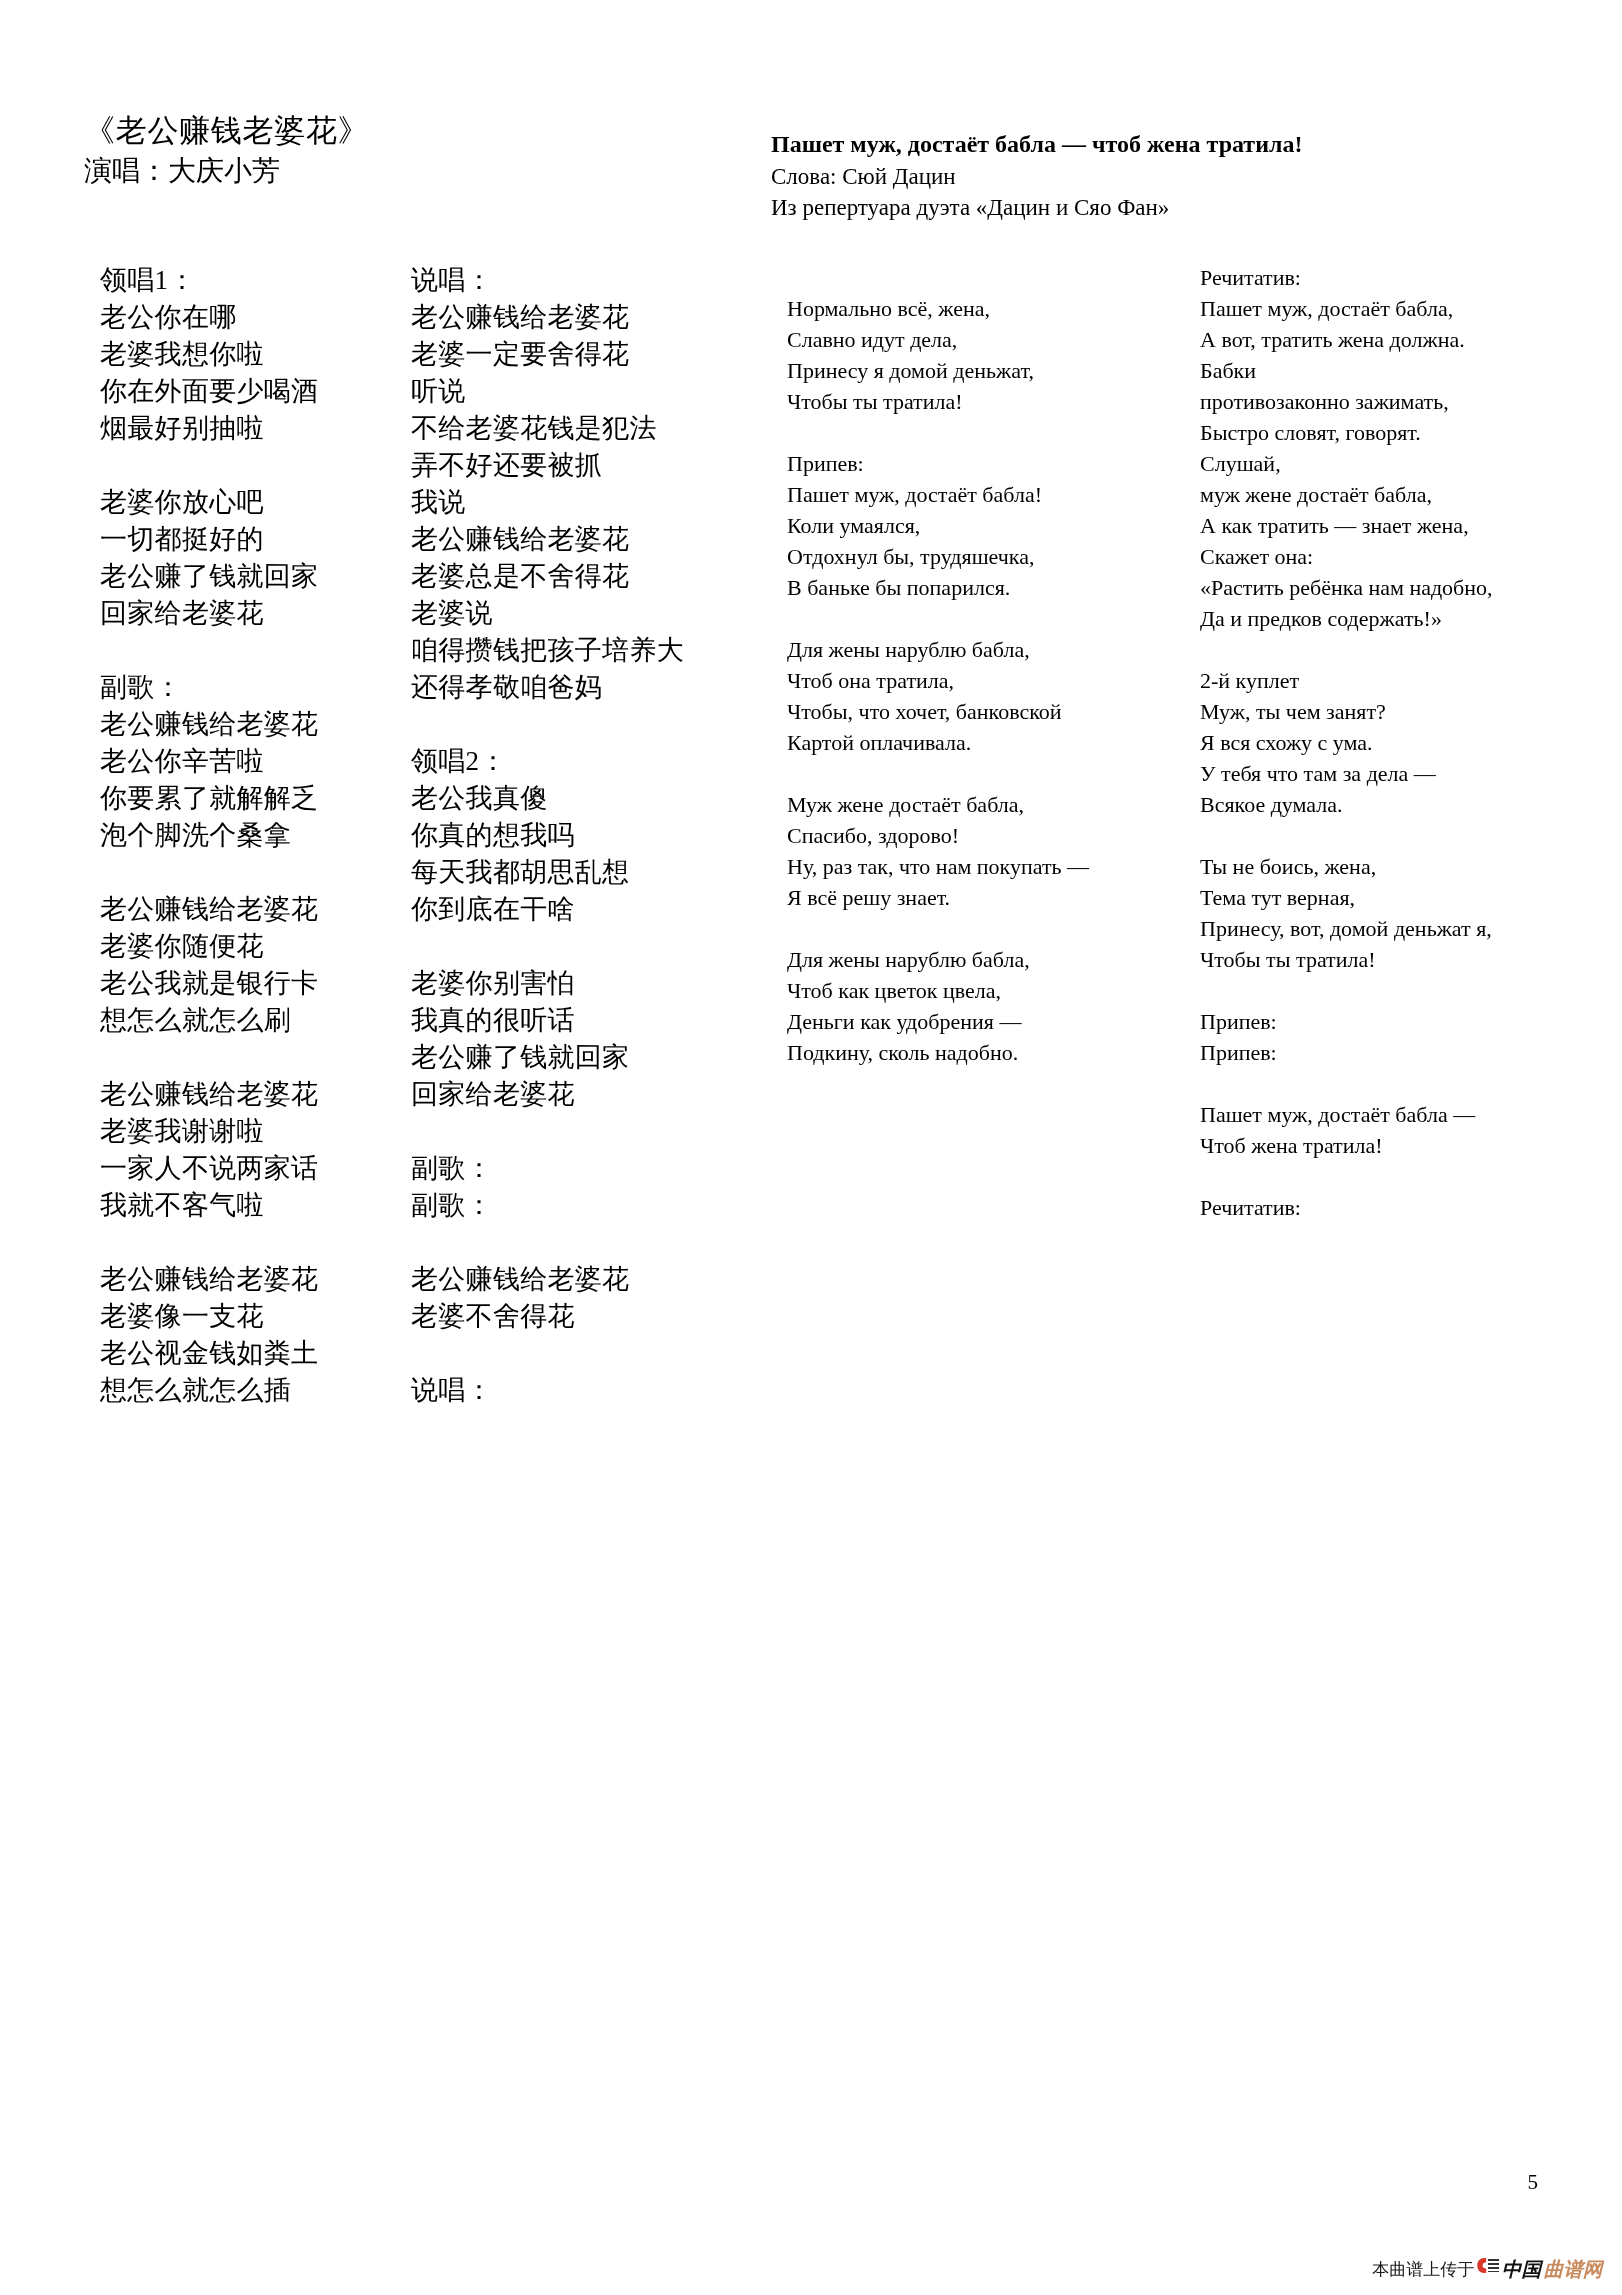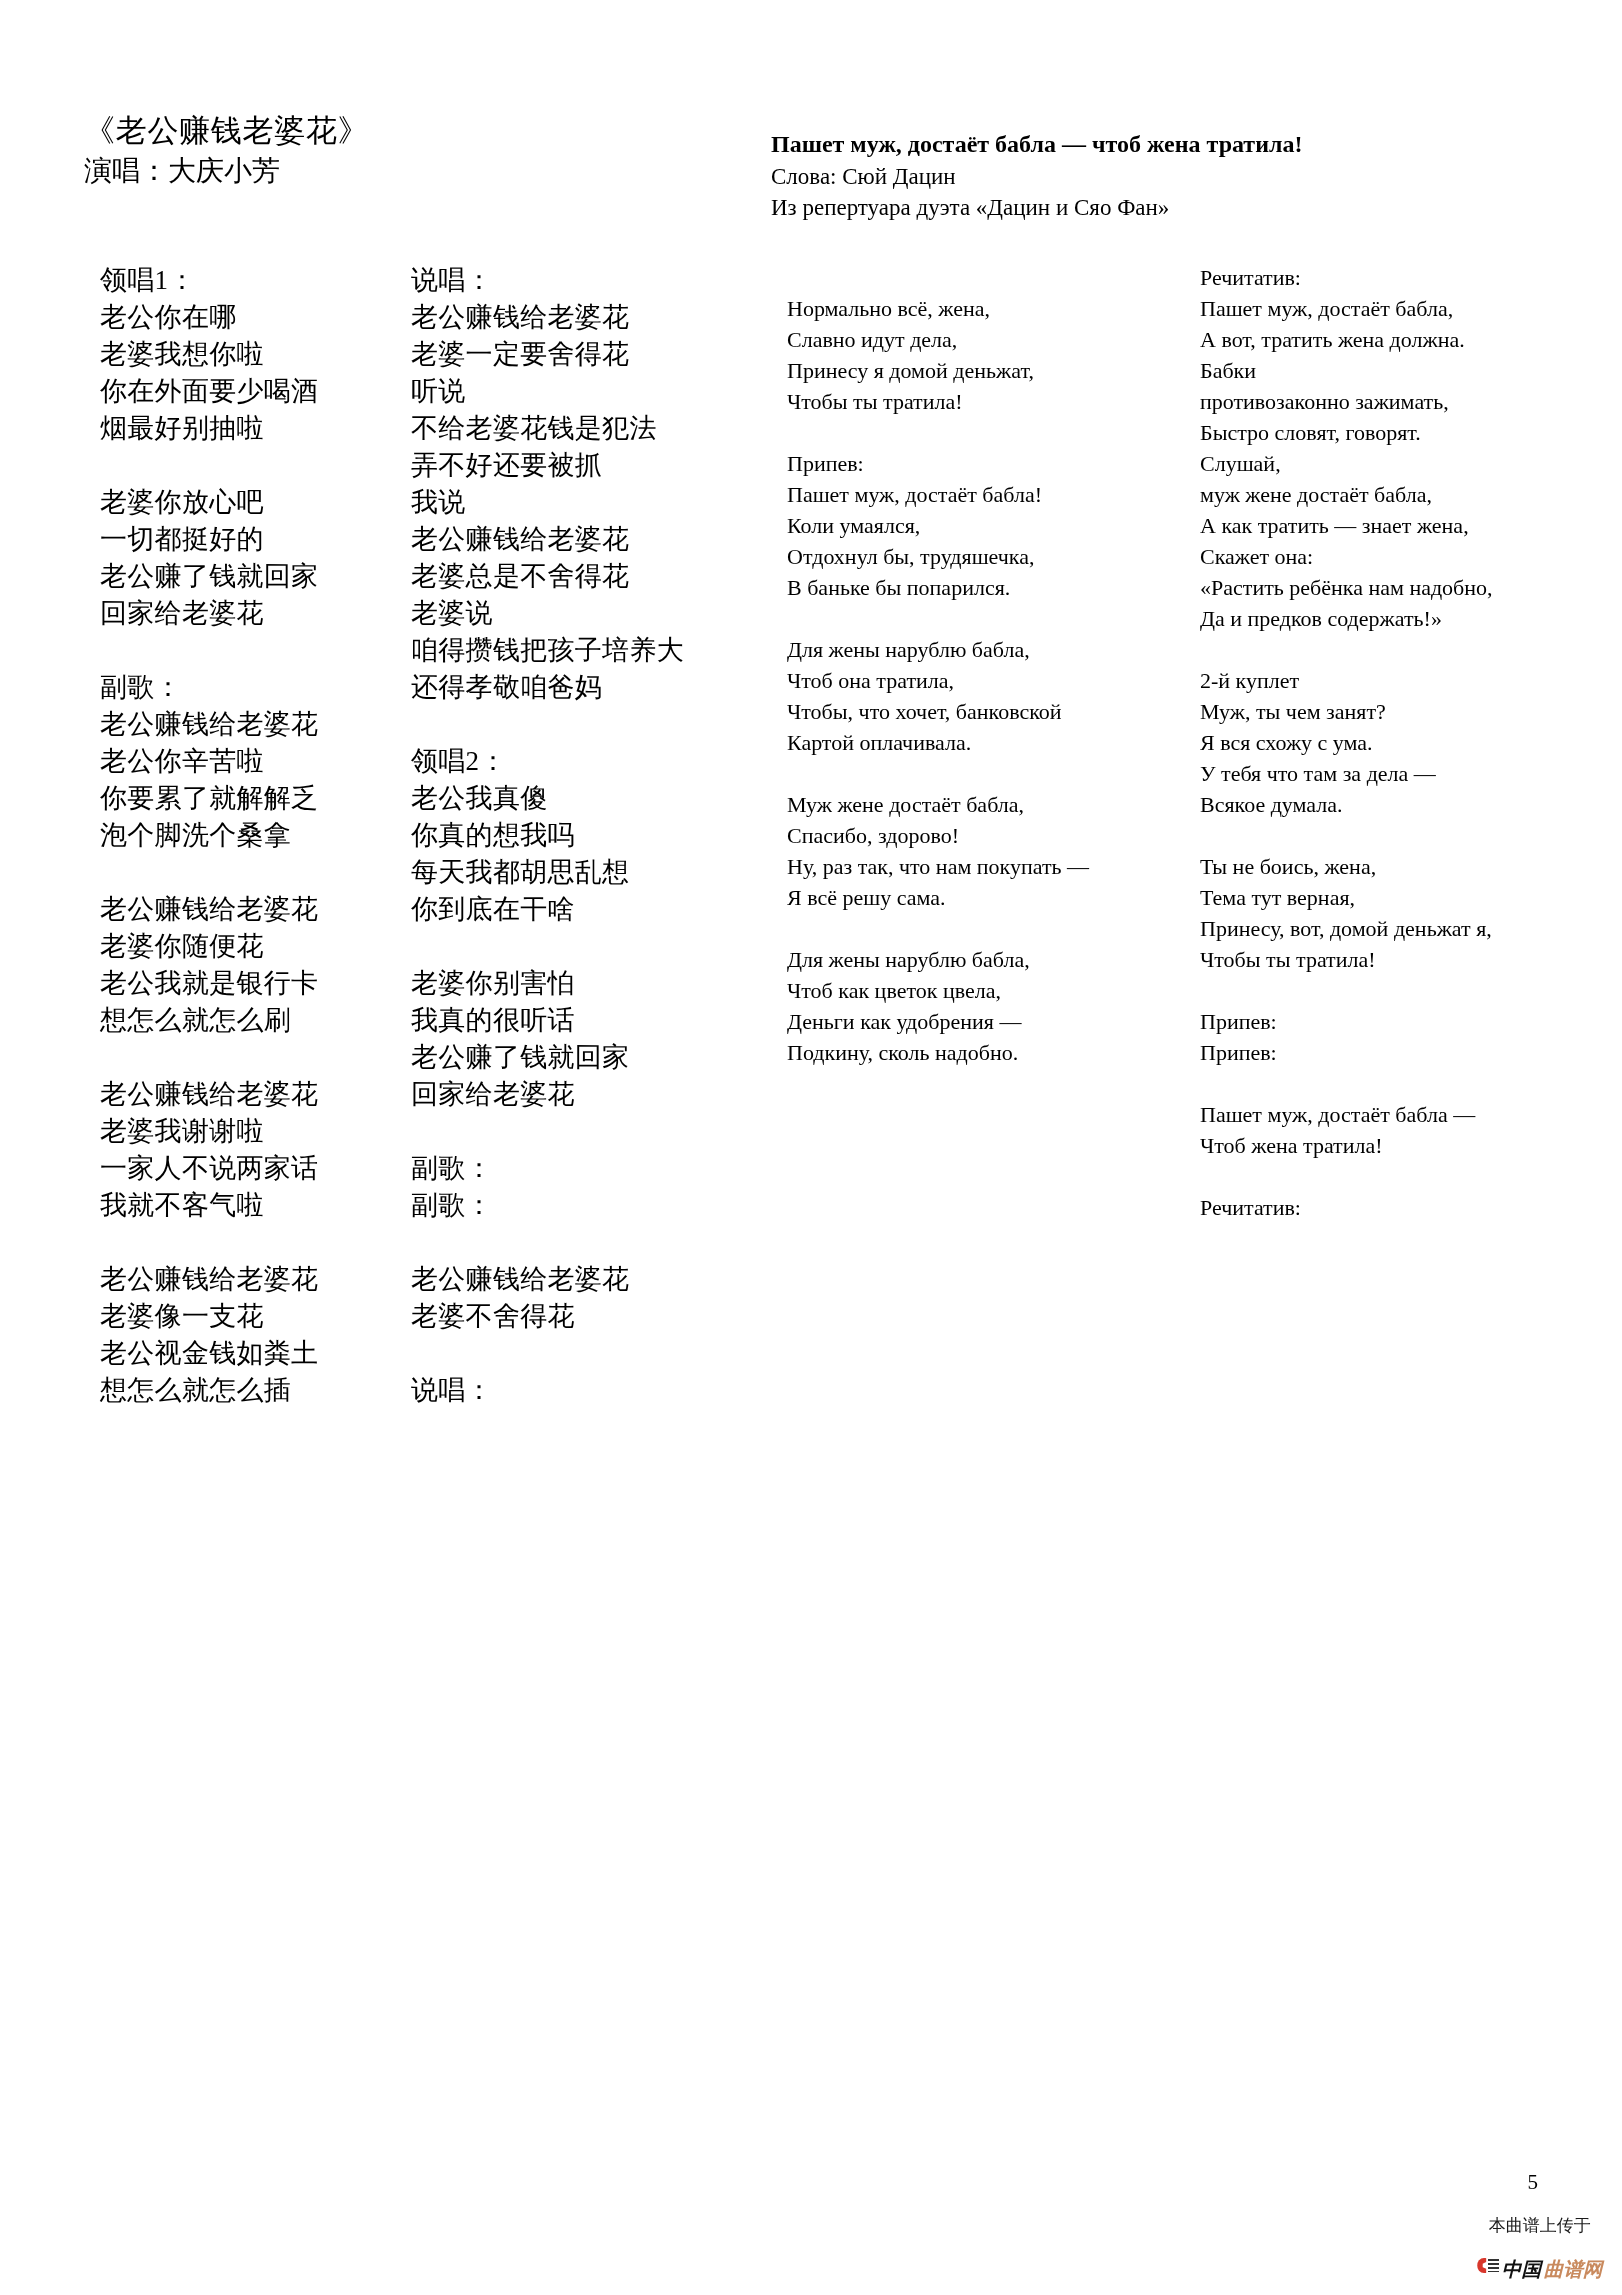--- a/index.html
+++ b/index.html
@@ -92,23 +92,22 @@
     text-align: right;
   }
 
   
   .footer-watermark {
     position: absolute;
     right: 19.6px;
     bottom: 11.8px;
     display: flex;
     align-items: center;
-    gap: 19px;
+    gap: 3px;
     font-family: "Liberation Sans", "DejaVu Sans", sans-serif;
-    flex-direction: column;
   }
   .wm-text {
     font-size: 17px;
     color: #1a1a1a;
     white-space: nowrap;
   }
   .wm-logo {
     display: inline-flex;
     gap: 2.6px;
   }
@@ -278,21 +277,21 @@
         <div class="line-ru">Для жены нарублю бабла,</div>
         <div class="line-ru">Чтоб она тратила,</div>
         <div class="line-ru">Чтобы, что хочет, банковской</div>
         <div class="line-ru">Картой оплачивала.</div>
       </div>
       <div class="spacer-ru"></div>
       <div class="stanza">
         <div class="line-ru">Муж жене достаёт бабла,</div>
         <div class="line-ru">Спасибо, здорово!</div>
         <div class="line-ru">Ну, раз так, что нам покупать —</div>
-        <div class="line-ru">Я всё решу сама.</div>
+        <div class="line-ru">Я всё решу знает.</div>
       </div>
       <div class="spacer-ru"></div>
       <div class="stanza">
         <div class="line-ru">Для жены нарублю бабла,</div>
         <div class="line-ru">Чтоб как цветок цвела,</div>
         <div class="line-ru">Деньги как удобрения —</div>
         <div class="line-ru">Подкину, сколь надобно.</div>
       </div>
     </div>
   <div class="col col-ru2">

